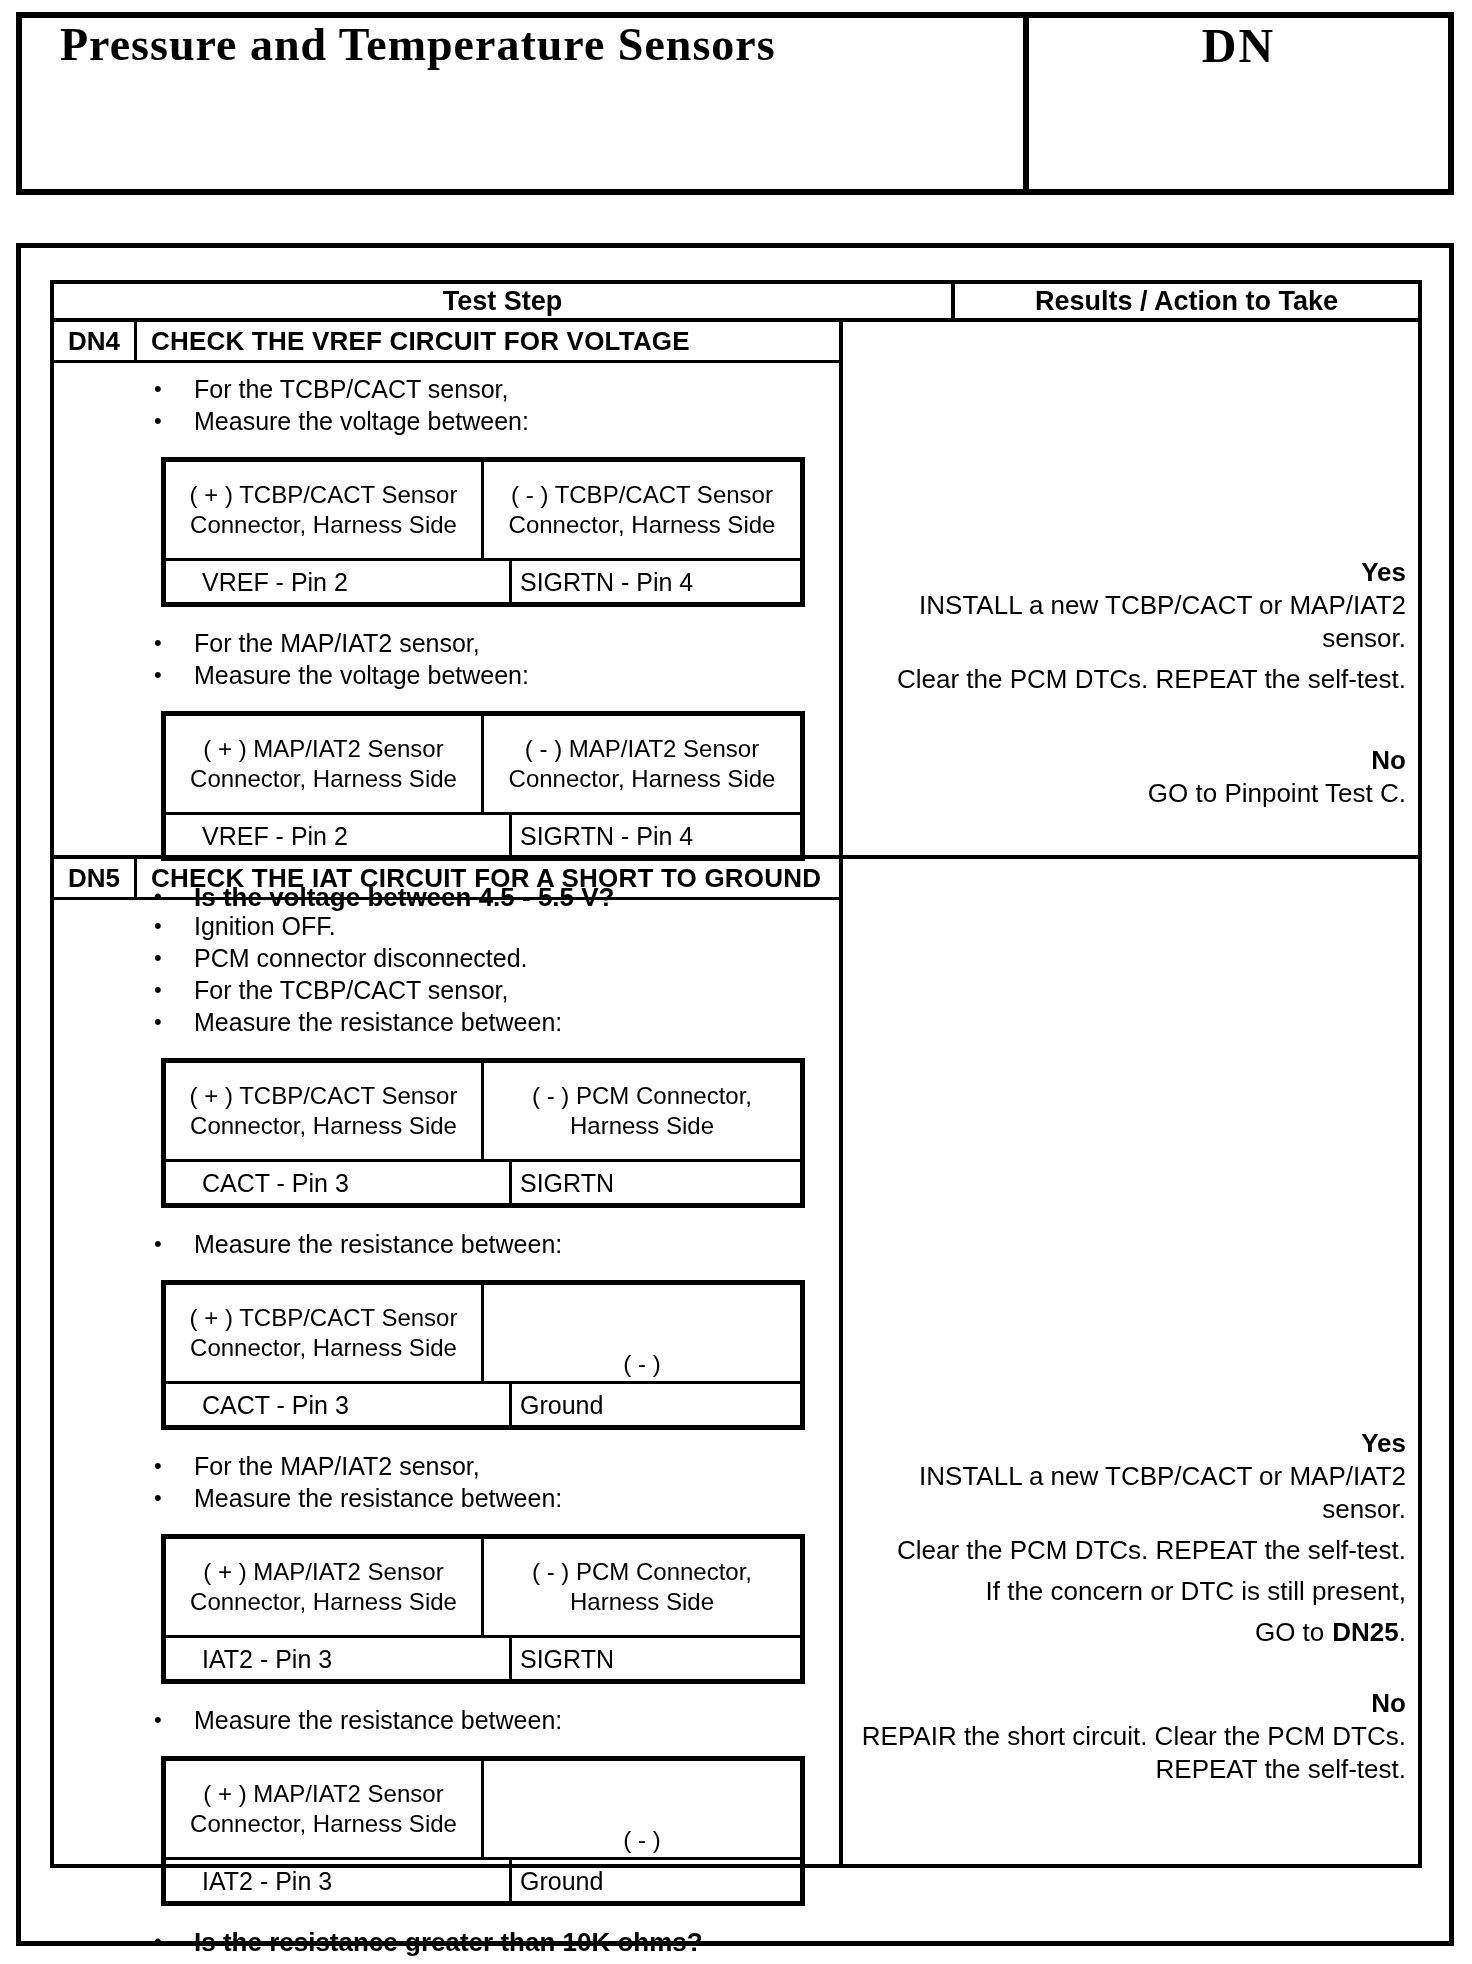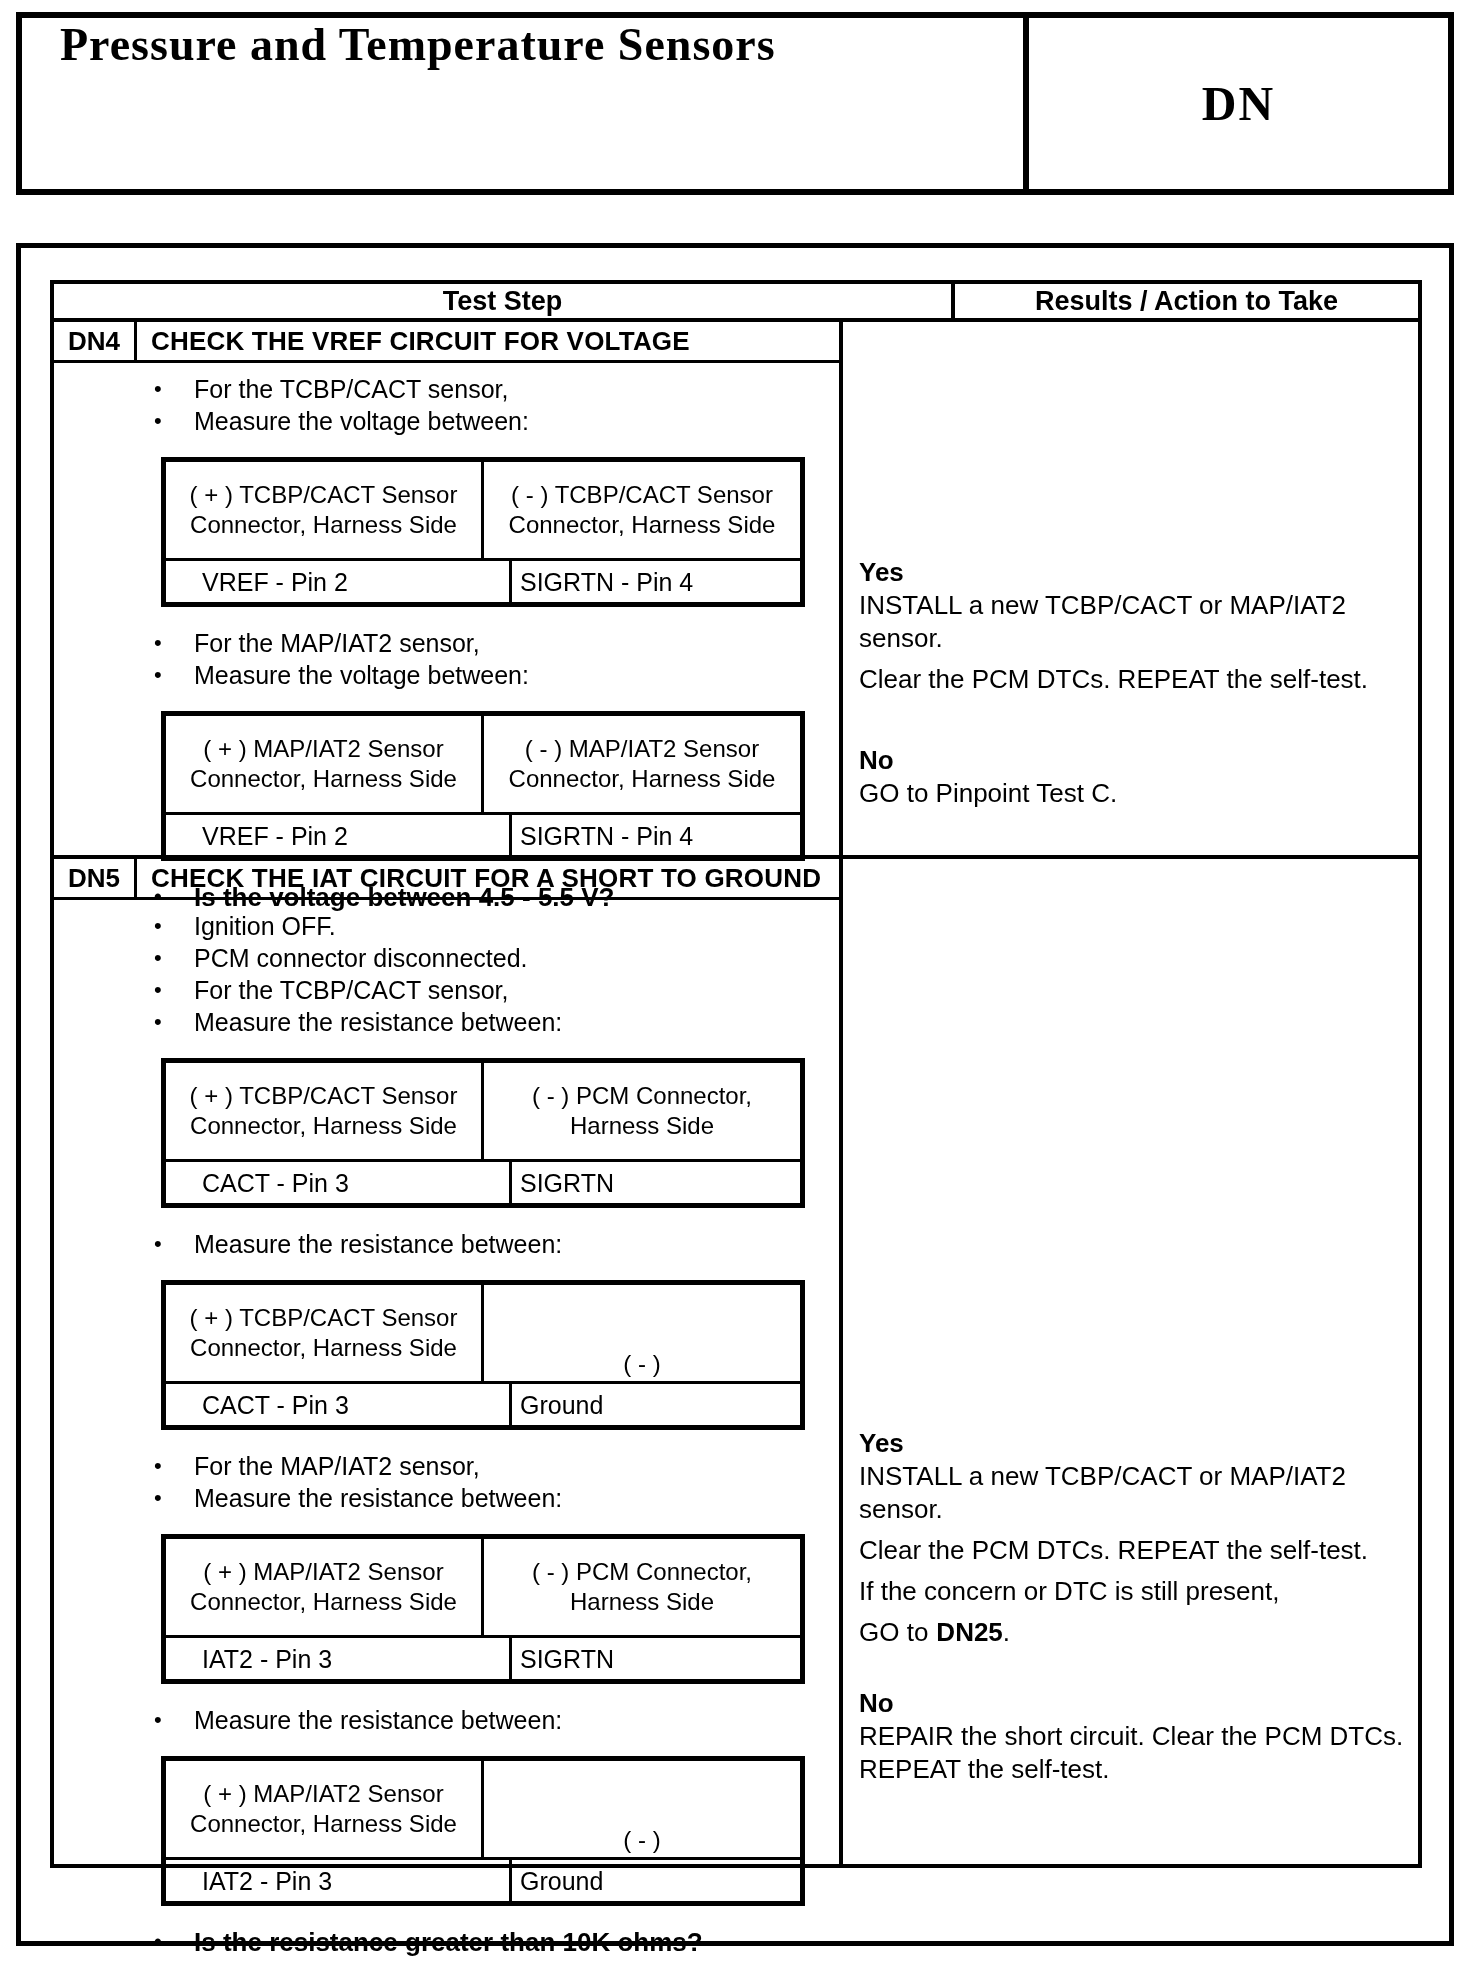--- a/index.html
+++ b/index.html
@@ -32,21 +32,20 @@
   .header-title-cell .title {
     font-family: "Liberation Serif", "DejaVu Serif", serif;
     font-weight: bold;
     font-size: 46px;
     letter-spacing: 1px;
   }
   .header-code-cell {
     width: 425px;
     border-left: 6px solid #000;
     display: flex;
-    align-items: center;
     justify-content: center;
   }
   .header-code-cell .code {
     font-family: "Liberation Serif", "DejaVu Serif", serif;
     font-weight: bold;
     font-size: 48px;
     letter-spacing: 2px;
   }
 
   
@@ -158,20 +157,21 @@
     padding-left: 8px;
     font-size: 25px;
   }
   .meas .dcell.last { flex: 1; border-right: none; }
 
   
   .results {
     padding: 4px 12px 0 16px;
     font-size: 26px;
     line-height: 33px;
+    text-align: right;
   }
   .dn4 .results { padding-top: 234px; }
   .dn5 .results { padding-top: 568px; }
   .res-label { font-weight: bold; }
   .res-p { margin-bottom: 8px; }
   .dn4 .no-block { margin-top: 48px; }
   .dn5 .no-block { margin-top: 38px; }
   .goto-target { font-weight: bold; margin-left: 8px; }
 </style>
 </head>

